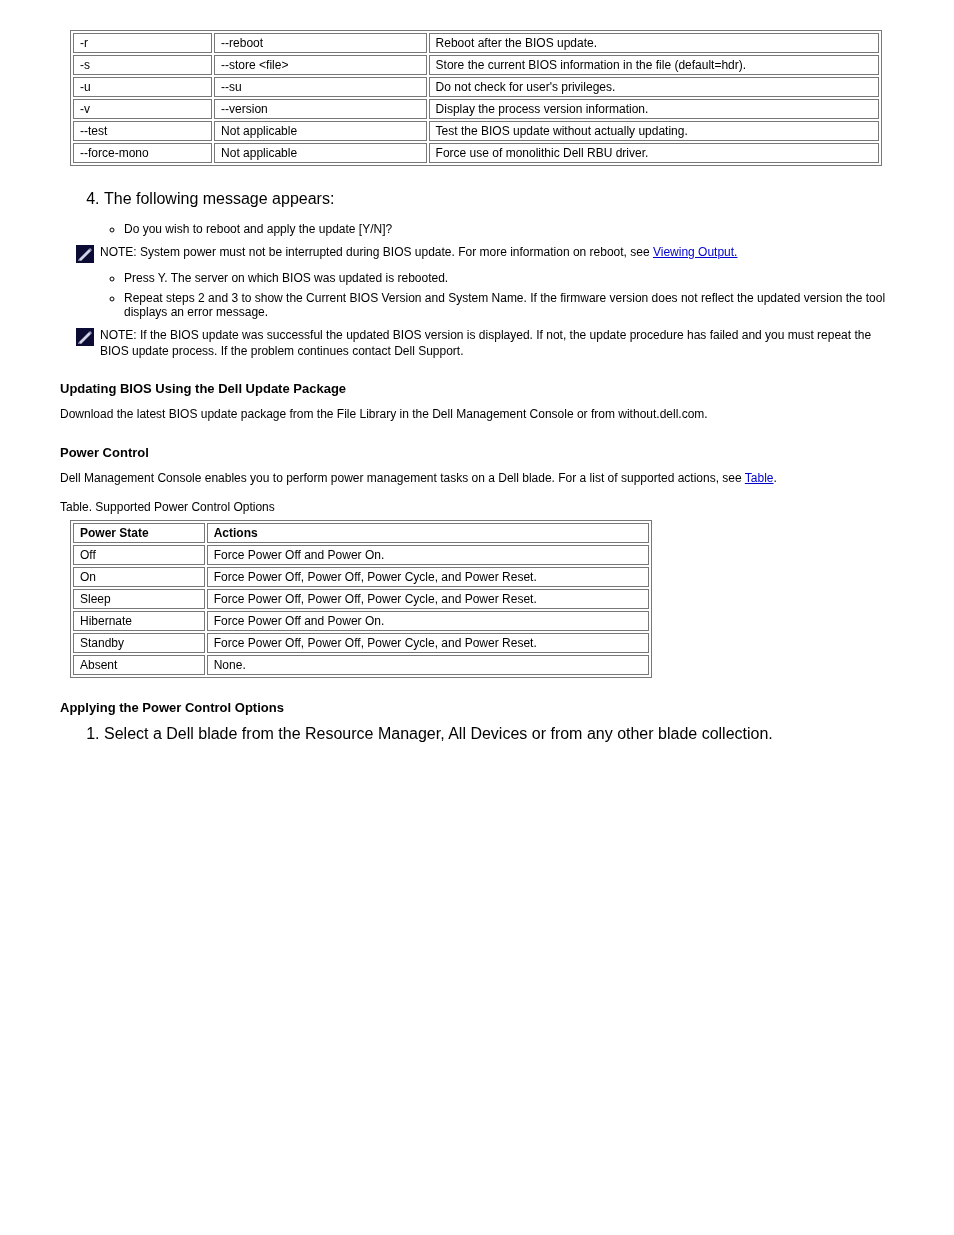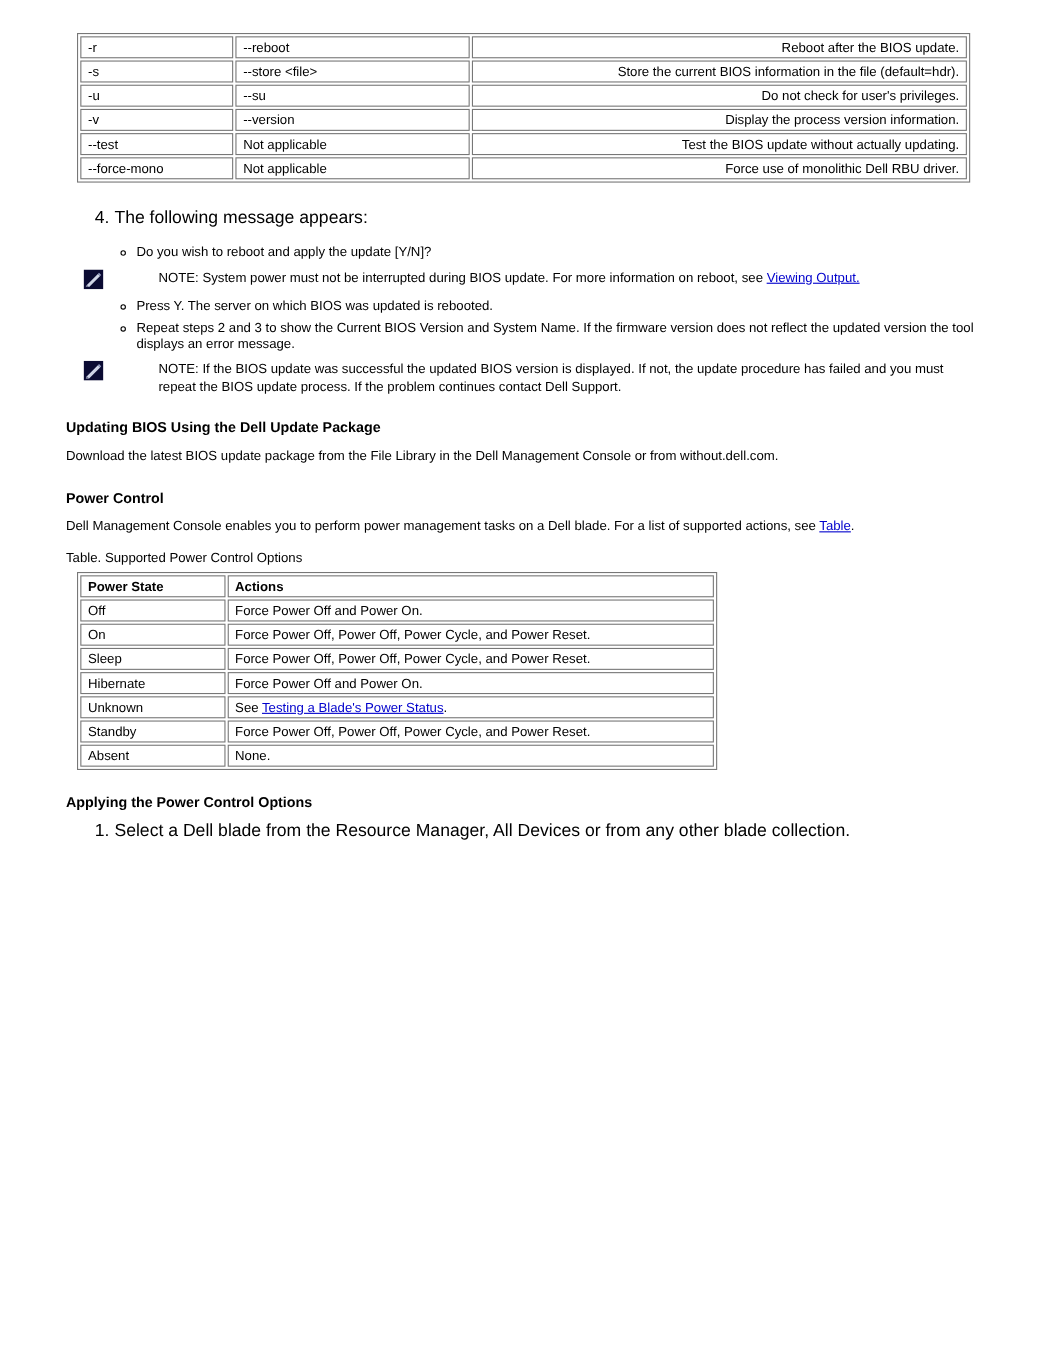--- a/index.html
+++ b/index.html
@@ -28,21 +28,21 @@
     font-size: 12px;
     text-align: left;
     background: #fff;
   }
   table.border th {
     font-weight: bold;
   }
   .t1 { width: 812px; margin-left: 10px; margin-bottom: 24px; }
   .t1 .c0 { width: 126px; }
   .t1 .c1 { width: 200px; }
-  .t1 .c2 { width: 440px; text-align: right; }
+  .t1 .c2 { width: 440px; }
   .t2 { width: 582px; margin-left: 10px; margin-bottom: 8px; }
   .t2 .c0 { width: 118px; }
   .t2 .c1 { width: 430px; }
   h3 {
     font-size: 13px;
     font-weight: bold;
     margin: 22px 0 10px 0;
   }
   ol {
     margin: 4px 0 14px 0;
@@ -54,21 +54,20 @@
     list-style-type: circle;
     margin: 4px 0 8px 64px;
     padding: 0;
   }
   ul.circle li { margin-bottom: 6px; }
   .note-row {
     display: flex;
     align-items: flex-start;
     margin: 6px 0 8px 16px;
     font-size: 12px;
-    gap: 44px;
   }
   .note-icon {
     width: 18px;
     height: 18px;
     flex: 0 0 18px;
     margin-right: 6px;
     margin-top: 1px;
   }
   .note-text { flex: 1; line-height: 1.35; }
   .note-label { font-weight: normal; }
@@ -193,24 +192,20 @@
         </tr>
         <tr>
           <td class="c0">Sleep</td>
           <td class="c1">Force Power Off, Power Off, Power Cycle, and Power Reset.</td>
         </tr>
         <tr>
           <td class="c0">Hibernate</td>
           <td class="c1">Force Power Off and Power On.</td>
         </tr>
         <tr>
-          <td class="c0">Unknown</td>
-          <td class="c1">See <a href="#" class="link">Testing a Blade's Power Status</a>.</td>
-        </tr>
-        <tr>
           <td class="c0">Standby</td>
           <td class="c1">Force Power Off, Power Off, Power Cycle, and Power Reset.</td>
         </tr>
         <tr>
           <td class="c0">Absent</td>
           <td class="c1">None.</td>
         </tr>
       </tbody>
 </table>
 

